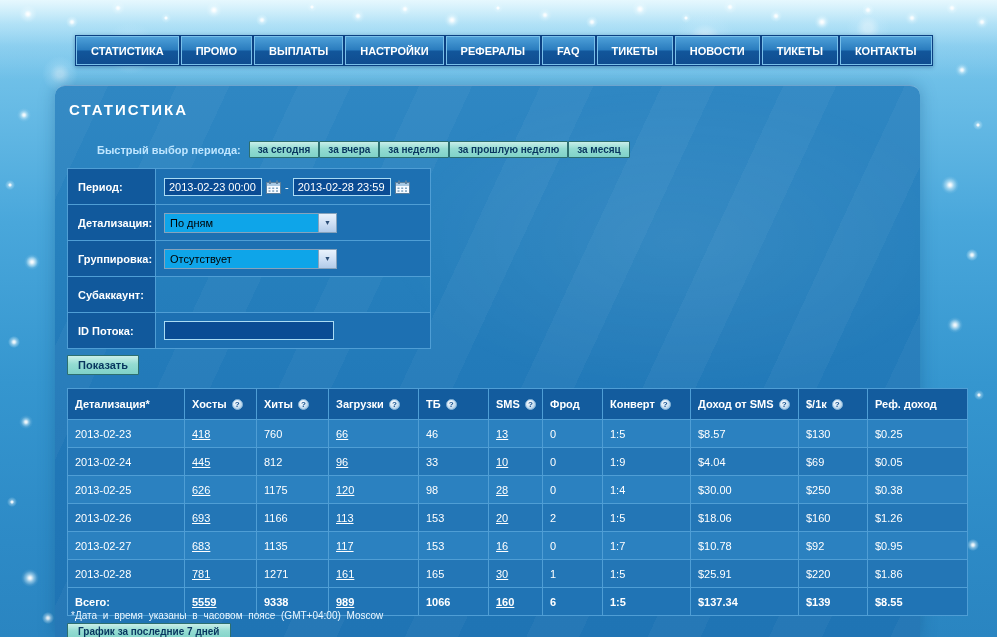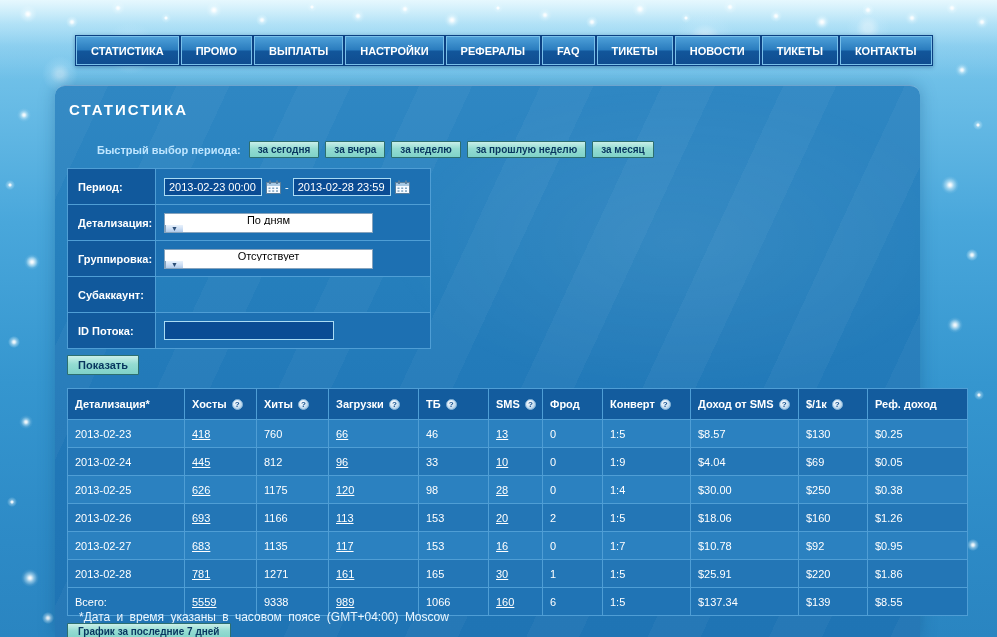--- a/index.html
+++ b/index.html
@@ -83,21 +83,21 @@
       repeating-linear-gradient(115deg, rgba(255,255,255,.035) 0 48px, rgba(255,255,255,0) 48px 110px);
   }
   .panel-title{
     position:absolute;left:14px;top:15px;color:#ffffff;
     font-size:15px;font-weight:bold;letter-spacing:2px;
   }
 
   
   .quick-row{position:absolute;left:14px;top:55px;display:flex;align-items:center;gap:8px;margin-left:28px;}
   .quick-label{color:#bfe6ff;font-size:11px;font-weight:bold;}
-  .quick-buttons{display:flex;gap:6px;}
+  .quick-buttons{display:flex;}
   .teal-btn{
     background:linear-gradient(180deg,#c9efe9 0%,#94dcd2 45%,#7fd2c8 100%);
     border:1px solid #2d6f6f;color:#08365f;font-size:10px;font-weight:bold;
     padding:2px 8px;cursor:pointer;border-radius:1px;white-space:nowrap;
     font-family:"Liberation Sans",sans-serif;
   }
 
   
   .filter-form{
     position:absolute;left:12px;top:82px;width:364px;box-sizing:border-box;
@@ -115,22 +115,22 @@
     font-family:"Liberation Sans",sans-serif;
   }
   .text-input{
     width:170px;height:19px;background:#0a4c94;border:1px solid #aadcf4;
     color:#ffffff;font-size:11px;padding:0 4px;box-sizing:border-box;
     font-family:"Liberation Sans",sans-serif;
   }
   .range-sep{color:#ffffff;font-size:11px;}
   .cal-btn{width:15px;height:14px;display:inline-flex;cursor:pointer;flex:0 0 auto;}
   .select-box{
-    width:209px;height:20px;background:#ffffff;border:1px solid #86a3bd;
-    display:flex;align-items:center;cursor:pointer;box-sizing:border-box;flex-direction:column;
+    width:173px;height:20px;background:#0ea5e9;border:1px solid #86a3bd;
+    display:flex;align-items:center;cursor:pointer;box-sizing:border-box;
   }
   .select-text{flex:1;font-size:11px;color:#000000;padding:0 5px;white-space:nowrap;overflow:hidden;}
   .select-arrow{
     width:17px;align-self:stretch;border-left:1px solid #86a3bd;
     background:linear-gradient(180deg,#e9f2fc 0%,#cfe0f5 50%,#b2cbe9 100%);
     display:flex;align-items:center;justify-content:center;font-size:7px;color:#2c4e77;
   }
 
   .show-btn{position:absolute;left:12px;top:269px;font-size:11px;padding:3px 10px;}
 
@@ -148,31 +148,31 @@
   .stats-table th:nth-child(4){width:75px}
   .stats-table th:nth-child(5){width:55px}
   .stats-table th:nth-child(6){width:39px}
   .stats-table th:nth-child(7){width:45px}
   .stats-table th:nth-child(8){width:73px}
   .stats-table th:nth-child(9){width:93px}
   .stats-table th:nth-child(10){width:54px}
   .stats-table th:nth-child(11){width:85px}
   .row-odd td{background:#2b81c0;}
   .row-even td{background:#2376b6;}
-  .total-row td{background:#2074b5;font-weight:normal;}
+  .total-row td{background:#2074b5;font-weight:bold;}
   .cell-link{color:#ffffff;text-decoration:underline;cursor:pointer;}
   .help-icon{
     display:inline-block;width:11px;height:11px;margin-left:5px;border-radius:50%;
     background:radial-gradient(circle at 35% 30%, #ffffff 0%, #d3e6f5 45%, #9cc1de 100%);
     border:1px solid #7fb0d6;box-sizing:border-box;color:#134f8e;
     font-size:8px;font-weight:bold;line-height:9px;text-align:center;
     vertical-align:middle;cursor:help;
   }
 
-  .footnote{position:absolute;left:24px;top:524px;color:#eaf6ff;font-size:12px;word-spacing:3px;text-align:center;}
+  .footnote{position:absolute;left:16px;top:524px;color:#eaf6ff;font-size:10px;word-spacing:3px;text-align:center;}
   .chart-btn{position:absolute;left:12px;top:537px;font-size:10px;padding:2px 10px;}
 </style>
 </head>
 <body>
 
 <div class="screen">
 
   <div class="nav">
       <div class="nav-tab">СТАТИСТИКА</div>
       <div class="nav-tab">ПРОМО</div>

